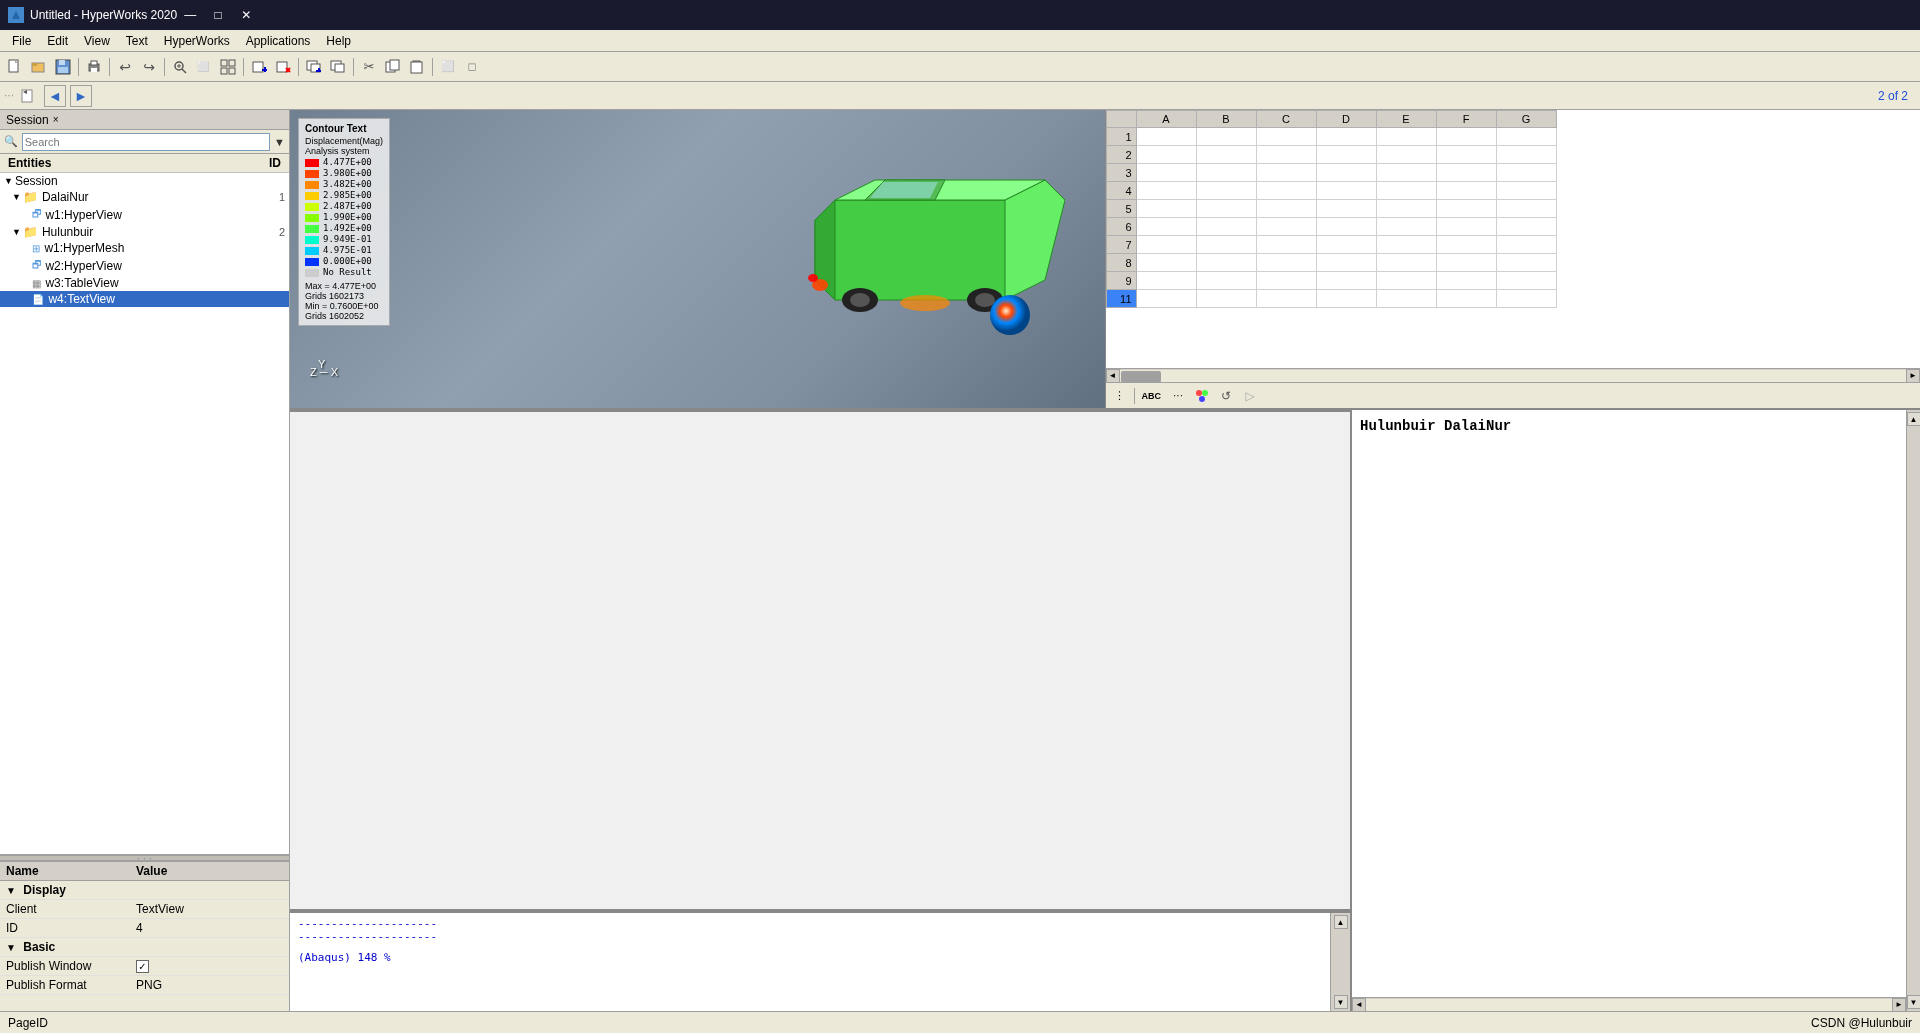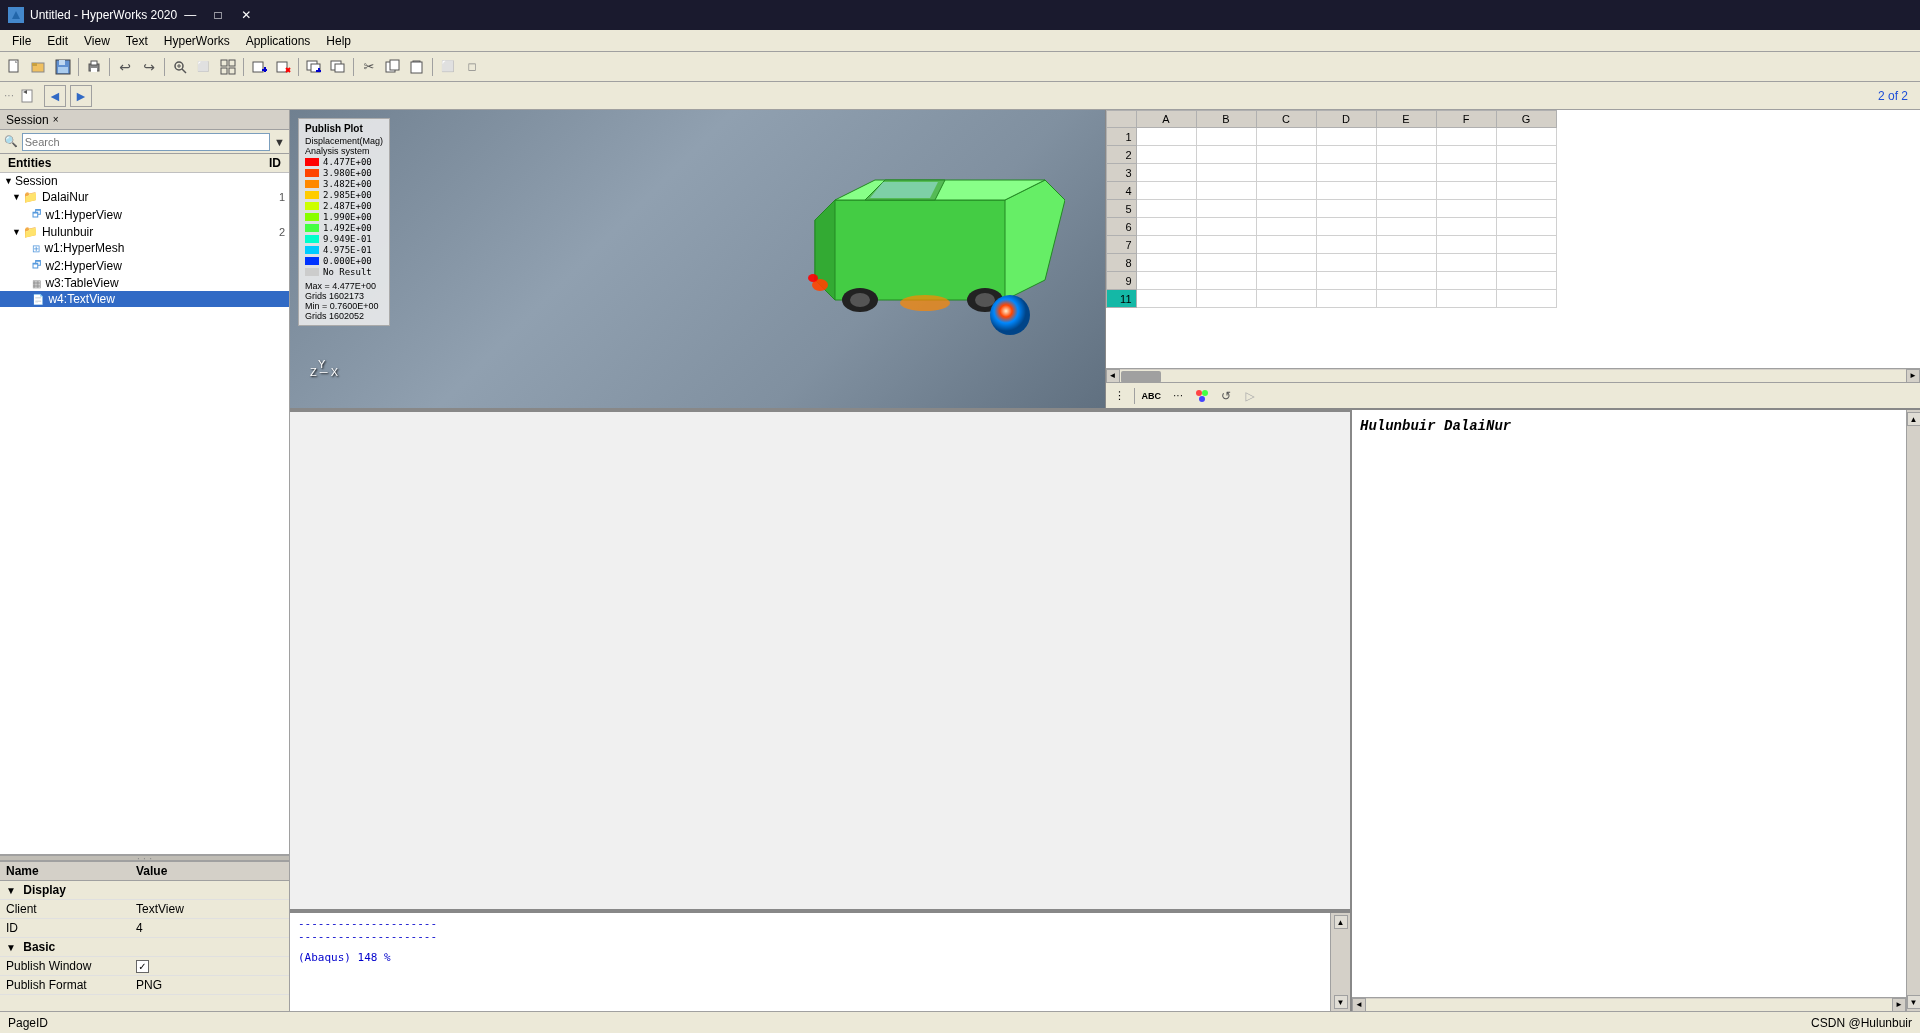--- a/index.html
+++ b/index.html
@@ -247,21 +247,21 @@
     #contour-legend {
       position: absolute;
       top: 8px;
       left: 8px;
       background: rgba(240,240,240,0.85);
       padding: 4px 6px;
       font-size: 10px;
       border: 1px solid #aaa;
     }
     #contour-legend .legend-title { font-weight: bold; font-size: 10px; margin-bottom: 2px; }
-    .legend-row { display: flex; align-items: center; gap: 4px; margin: 1px 0; }
+    .legend-row { display: flex; align-items: flex-end; gap: 4px; margin: 1px 0; }
     .legend-color { width: 14px; height: 8px; }
     .legend-value { font-size: 9px; font-family: monospace; }
     .legend-stats { margin-top: 4px; font-size: 9px; }
 
     
     #car-model {
       position: absolute;
       right: 40px;
       top: 40px;
       width: 280px;
@@ -355,21 +355,20 @@
       display: flex;
       flex-direction: column;
     }
     #right-text-content {
       flex: 1;
       padding: 8px;
       font-family: 'Courier New', monospace;
       font-size: 14px;
       font-weight: bold;
       overflow: auto;
-      font-style: italic;
     }
     #right-text-scroll-h {
       height: 14px;
       background: #d4d0c8;
       border-top: 1px solid #a0a0a0;
     }
     #right-text-scroll-v {
       width: 14px;
       background: #d4d0c8;
       border-left: 1px solid #a0a0a0;
@@ -690,21 +689,21 @@
     </div>
   </div>
 
   <div id="right-area">
 
     <div id="viewport-area">
 
       <div id="viewport-3d">
 
         <div id="contour-legend">
-          <div class="legend-title">Publish Plot</div>
+          <div class="legend-title">Contour Text</div>
           <div style="font-size:9px;">Displacement(Mag)</div>
           <div style="font-size:9px;">Analysis system</div>
           <div class="legend-row">
             <div class="legend-color" style="background:#ff0000;"></div>
             <span class="legend-value">4.477E+00</span>
           </div>
           <div class="legend-row">
             <div class="legend-color" style="background:#ff4400;"></div>
             <span class="legend-value">3.980E+00</span>
           </div>
@@ -898,21 +897,21 @@
                   <td class="row-header" style="background: rgb(212, 208, 200); border: 1px solid rgb(176, 176, 176); padding: 1px 4px; text-align: right;">9</td>
                   <td style="border: 1px solid rgb(208, 208, 208); min-width: 60px; height: 18px;"></td>
                   <td style="border: 1px solid rgb(208, 208, 208); min-width: 60px; height: 18px;"></td>
                   <td style="border: 1px solid rgb(208, 208, 208); min-width: 60px; height: 18px;"></td>
                   <td style="border: 1px solid rgb(208, 208, 208); min-width: 60px; height: 18px;"></td>
                   <td style="border: 1px solid rgb(208, 208, 208); min-width: 60px; height: 18px;"></td>
                   <td style="border: 1px solid rgb(208, 208, 208); min-width: 60px; height: 18px;"></td>
                   <td style="border: 1px solid rgb(208, 208, 208); min-width: 60px; height: 18px;"></td>
                 </tr>
                 <tr>
-                  <td class="row-header" style="background: #14b8a6; border: 1px solid rgb(176, 176, 176); padding: 1px 4px; text-align: right;">11</td>
+                  <td class="row-header" style="background: #3b82f6; border: 1px solid rgb(176, 176, 176); padding: 1px 4px; text-align: right;">11</td>
                   <td style="border: 1px solid rgb(208, 208, 208); min-width: 60px; height: 18px;"></td>
                   <td style="border: 1px solid rgb(208, 208, 208); min-width: 60px; height: 18px;"></td>
                   <td style="border: 1px solid rgb(208, 208, 208); min-width: 60px; height: 18px;"></td>
                   <td style="border: 1px solid rgb(208, 208, 208); min-width: 60px; height: 18px;"></td>
                   <td style="border: 1px solid rgb(208, 208, 208); min-width: 60px; height: 18px;"></td>
                   <td style="border: 1px solid rgb(208, 208, 208); min-width: 60px; height: 18px;"></td>
                   <td style="border: 1px solid rgb(208, 208, 208); min-width: 60px; height: 18px;"></td>
                 </tr>
               </tbody>
           </table>

